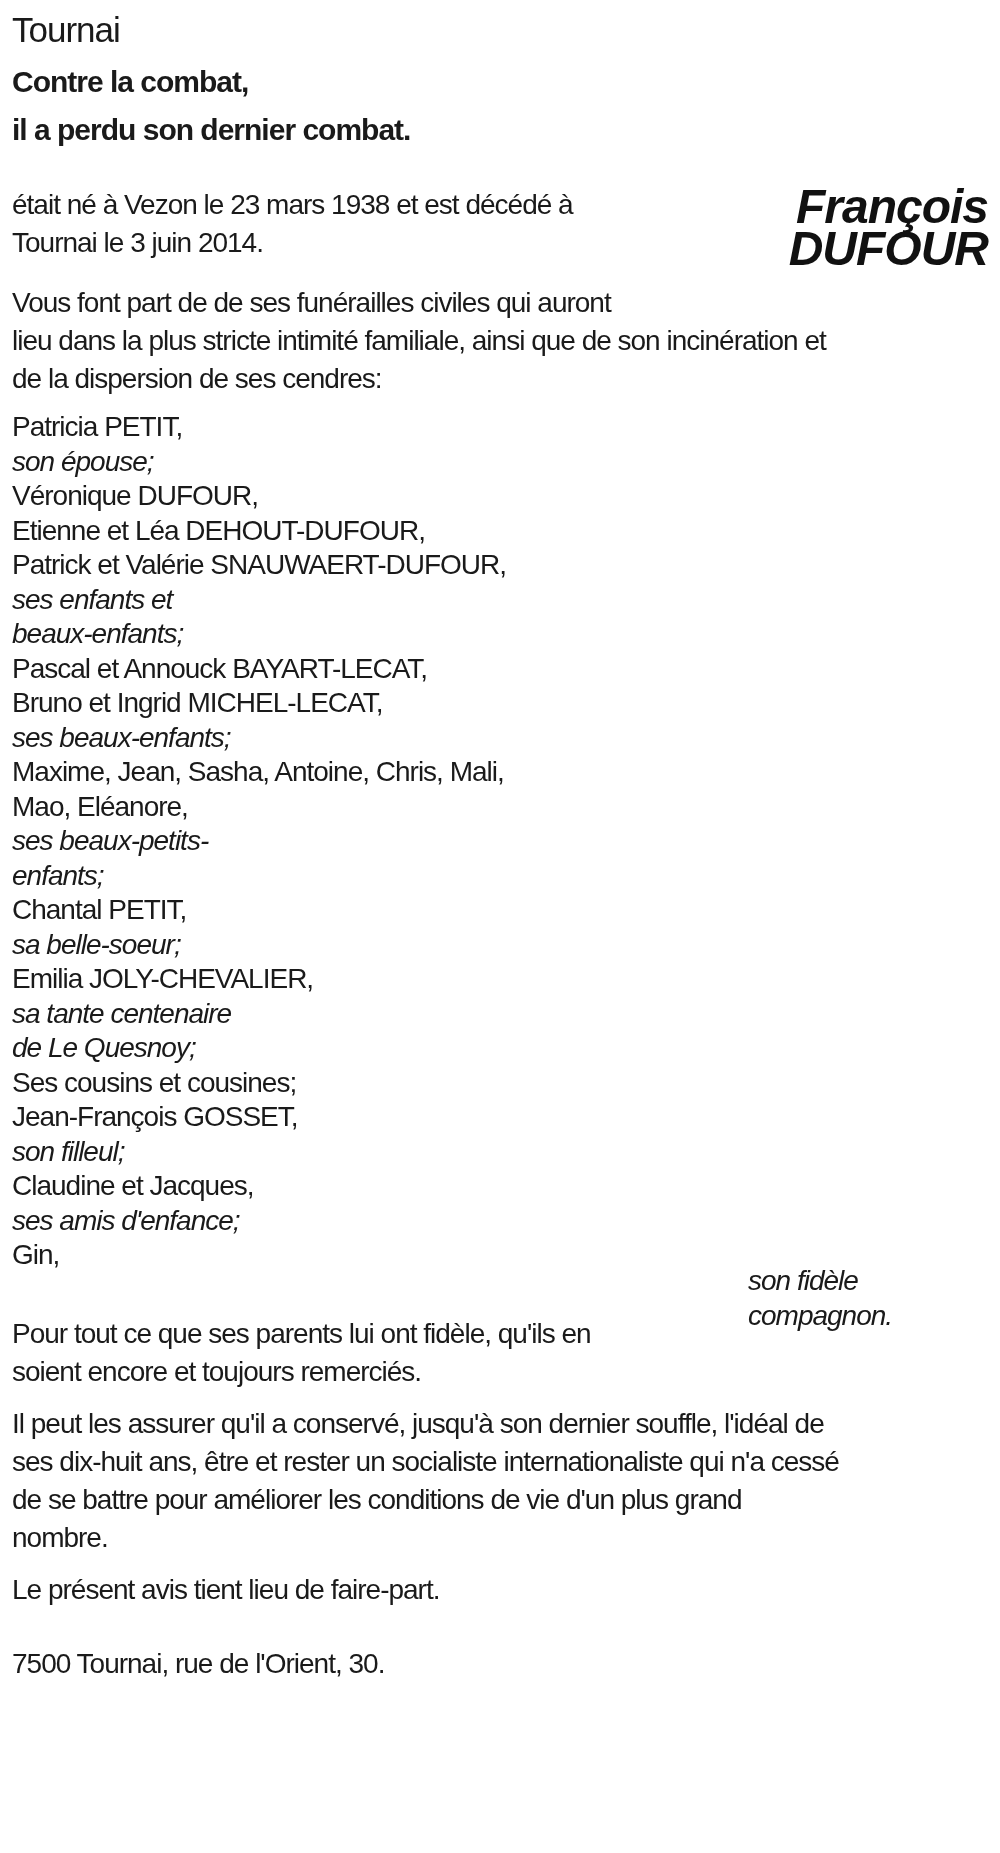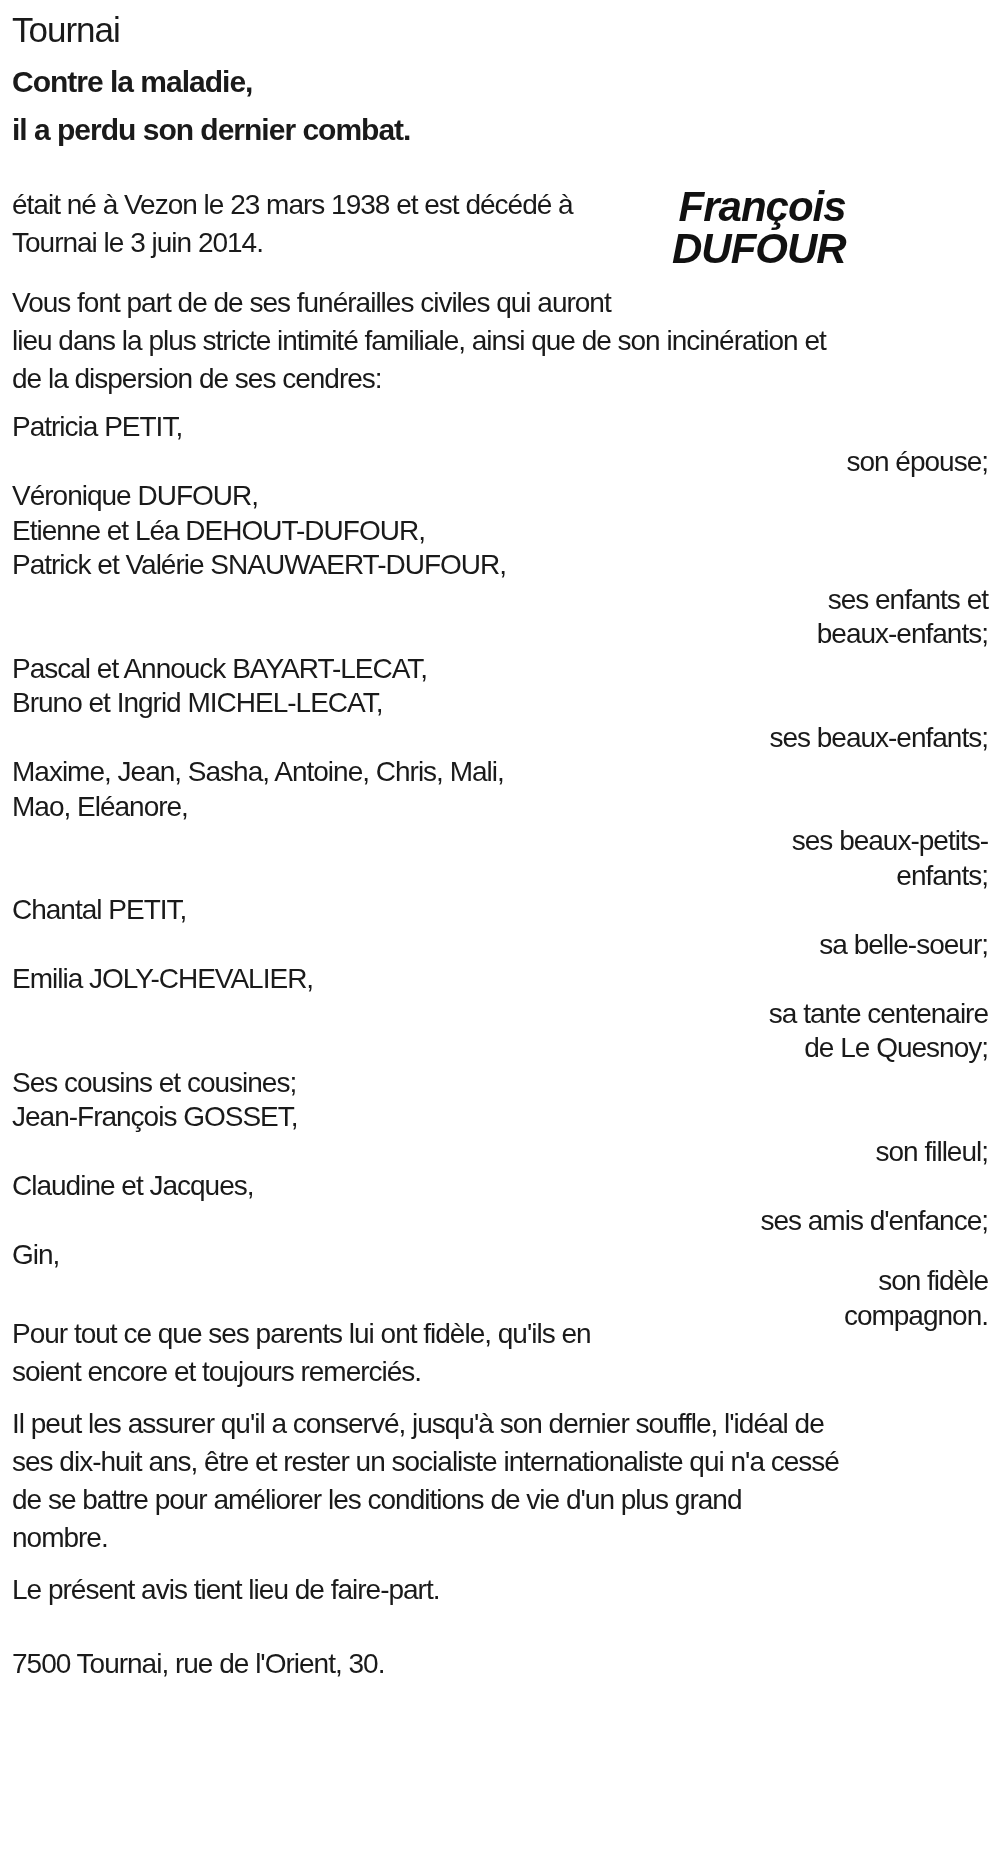--- a/index.html
+++ b/index.html
@@ -19,66 +19,68 @@
   }
   .headline {
     font-size: 30px;
     font-weight: bold;
     line-height: 40px;
   }
   .h1 { margin-top: 14px; }
   .h2 { margin-top: 8px; }
   .intro-row {
     display: flex;
+    justify-content: space-between;
     align-items: flex-start;
     margin-top: 36px;
   }
   .para {
     font-size: 28px;
     line-height: 38px;
     white-space: pre-line;
   }
   .intro-left { width: 660px; }
   .deceased {
-    font-size: 42px;
+    font-size: 48px;
     line-height: 42px;
     font-weight: bold;
     font-style: italic;
     text-align: right;
     color: #111111;
   }
   .announce { margin-top: 14px; }
   .family {
     margin-top: 12px;
     font-size: 28px;
     line-height: 34.5px;
   }
   .names { white-space: pre-line; }
   .relation {
     white-space: pre-line;
-    text-align: right;
+    text-align: left;
+    font-style: italic;
   }
   .relation.floated {
     float: right;
     width: 240px;
     margin-top: 26px;
   }
   .pA { margin-top: 42px; }
   .pB { margin-top: 14px; }
   .pC { margin-top: 14px; }
   .notice { margin-top: 14px; }
   .address { margin-top: 36px; }
 </style>
 </head>
 <body>
 
 <div class="page">
 
   <div class="loc">Tournai</div>
-  <div class="headline h1">Contre la maladie,</div>
+  <div class="headline h1">Contre la combat,</div>
   <div class="headline h2">il a perdu son dernier combat.</div>
 
   <div class="intro-row">
     <div class="para intro-left">était né à Vezon le 23 mars 1938 et est décédé à
 Tournai le 3 juin 2014.</div>
     <div class="deceased">
       <div>François</div>
       <div>DUFOUR</div>
     </div>
   </div>

